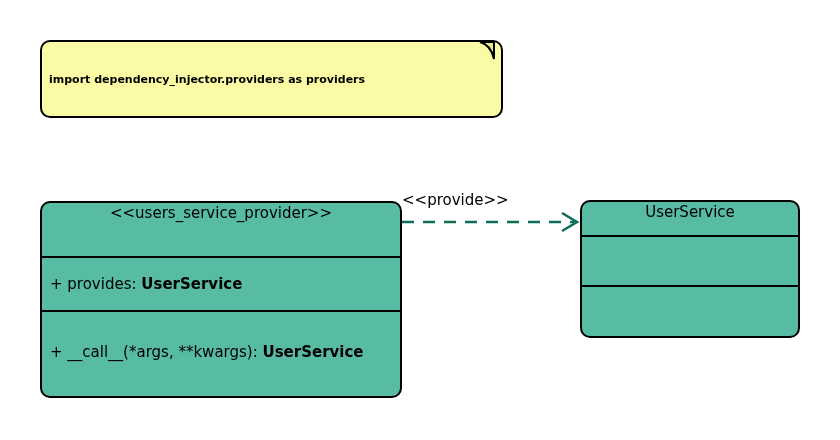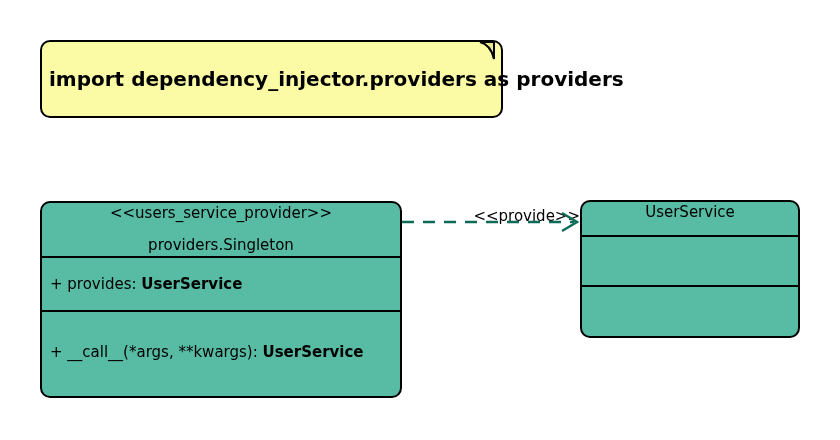--- a/index.html
+++ b/index.html
@@ -25,21 +25,21 @@
   .note {
     position: absolute;
     left: 40px; top: 40px;
     width: 463px; height: 78px;
     background: var(--note-fill);
     border: 2px solid var(--border);
     border-radius: 10px;
     display: flex;
     align-items: center;
     padding-left: 7px;
-    font-size: 20px;
+    font-size: 11px;
     font-weight: bold;
     white-space: nowrap;
   }
   .note-fold {
     position: absolute;
     top: -2px; right: -2px;
     width: 26px; height: 26px;
   }
 
   
@@ -92,42 +92,40 @@
   .edge-svg line, .edge-svg polyline {
     stroke: var(--edge);
     stroke-width: 2.5;
     fill: none;
   }
   .edge-svg line { stroke-dasharray: 12 9; }
   .edge-label {
     position: absolute;
     left: 402px; top: 191px;
     width: 178px;
-    text-align: right;
+    text-align: left;
     font-size: 15px;
-    margin-top: 16px;
   }
   .fold-path { fill: #E6E68F; stroke: var(--border); stroke-width: 2; }
 </style>
 </head>
 <body>
 
 <div class="canvas">
 
   <div class="note">
     <span>import dependency_injector.providers as providers</span>
     <svg class="note-fold" viewBox="0 0 26 26" xmlns="http://www.w3.org/2000/svg">
       <path class="fold-path" d="M3,2 Q14,5 17,19 L17,2 Z"></path>
     </svg>
   </div>
 
   <div class="class-box provider-class">
     <div class="cls-header">
       <span>&lt;&lt;users_service_provider&gt;&gt;</span>
-      <span>providers.Singleton</span>
     </div>
     <div class="cls-attrs">
       <span class="member-line"><span>+ provides: </span><span class="member-type">UserService</span></span>
     </div>
     <div class="cls-methods">
       <span class="member-line"><span>+ __call__(*args, **kwargs): </span><span class="member-type">UserService</span></span>
     </div>
   </div>
 
   <div class="edge-label">&lt;&lt;provide&gt;&gt;</div>

